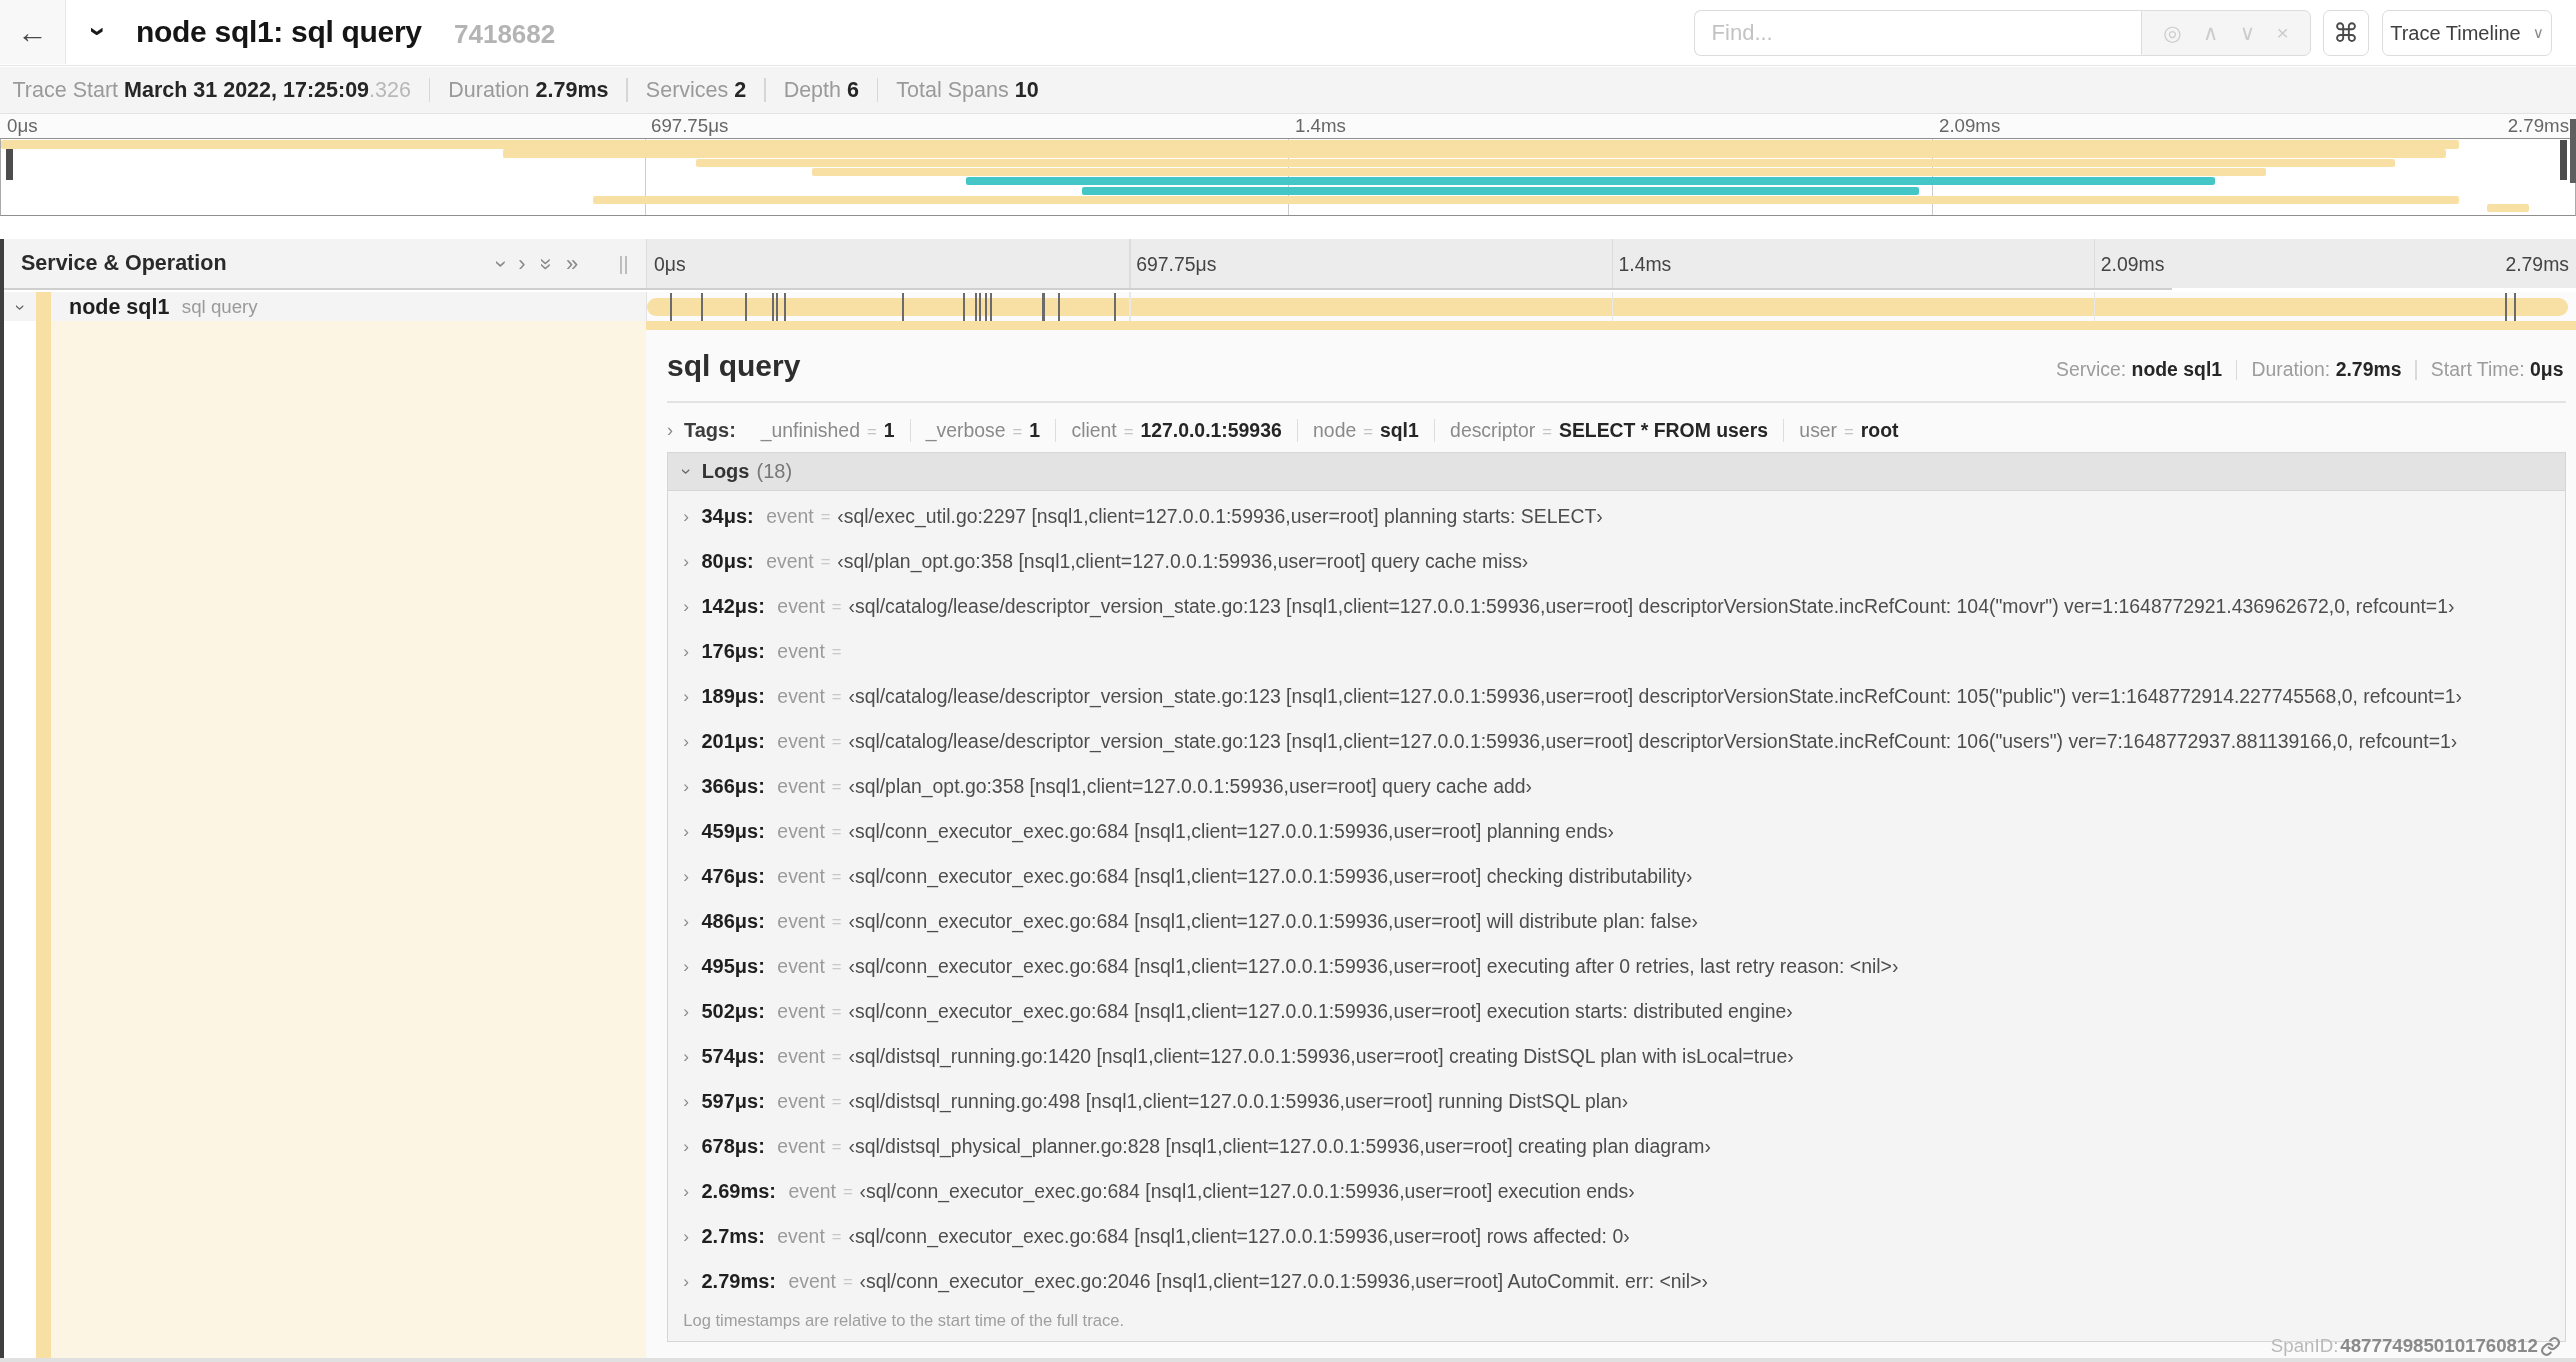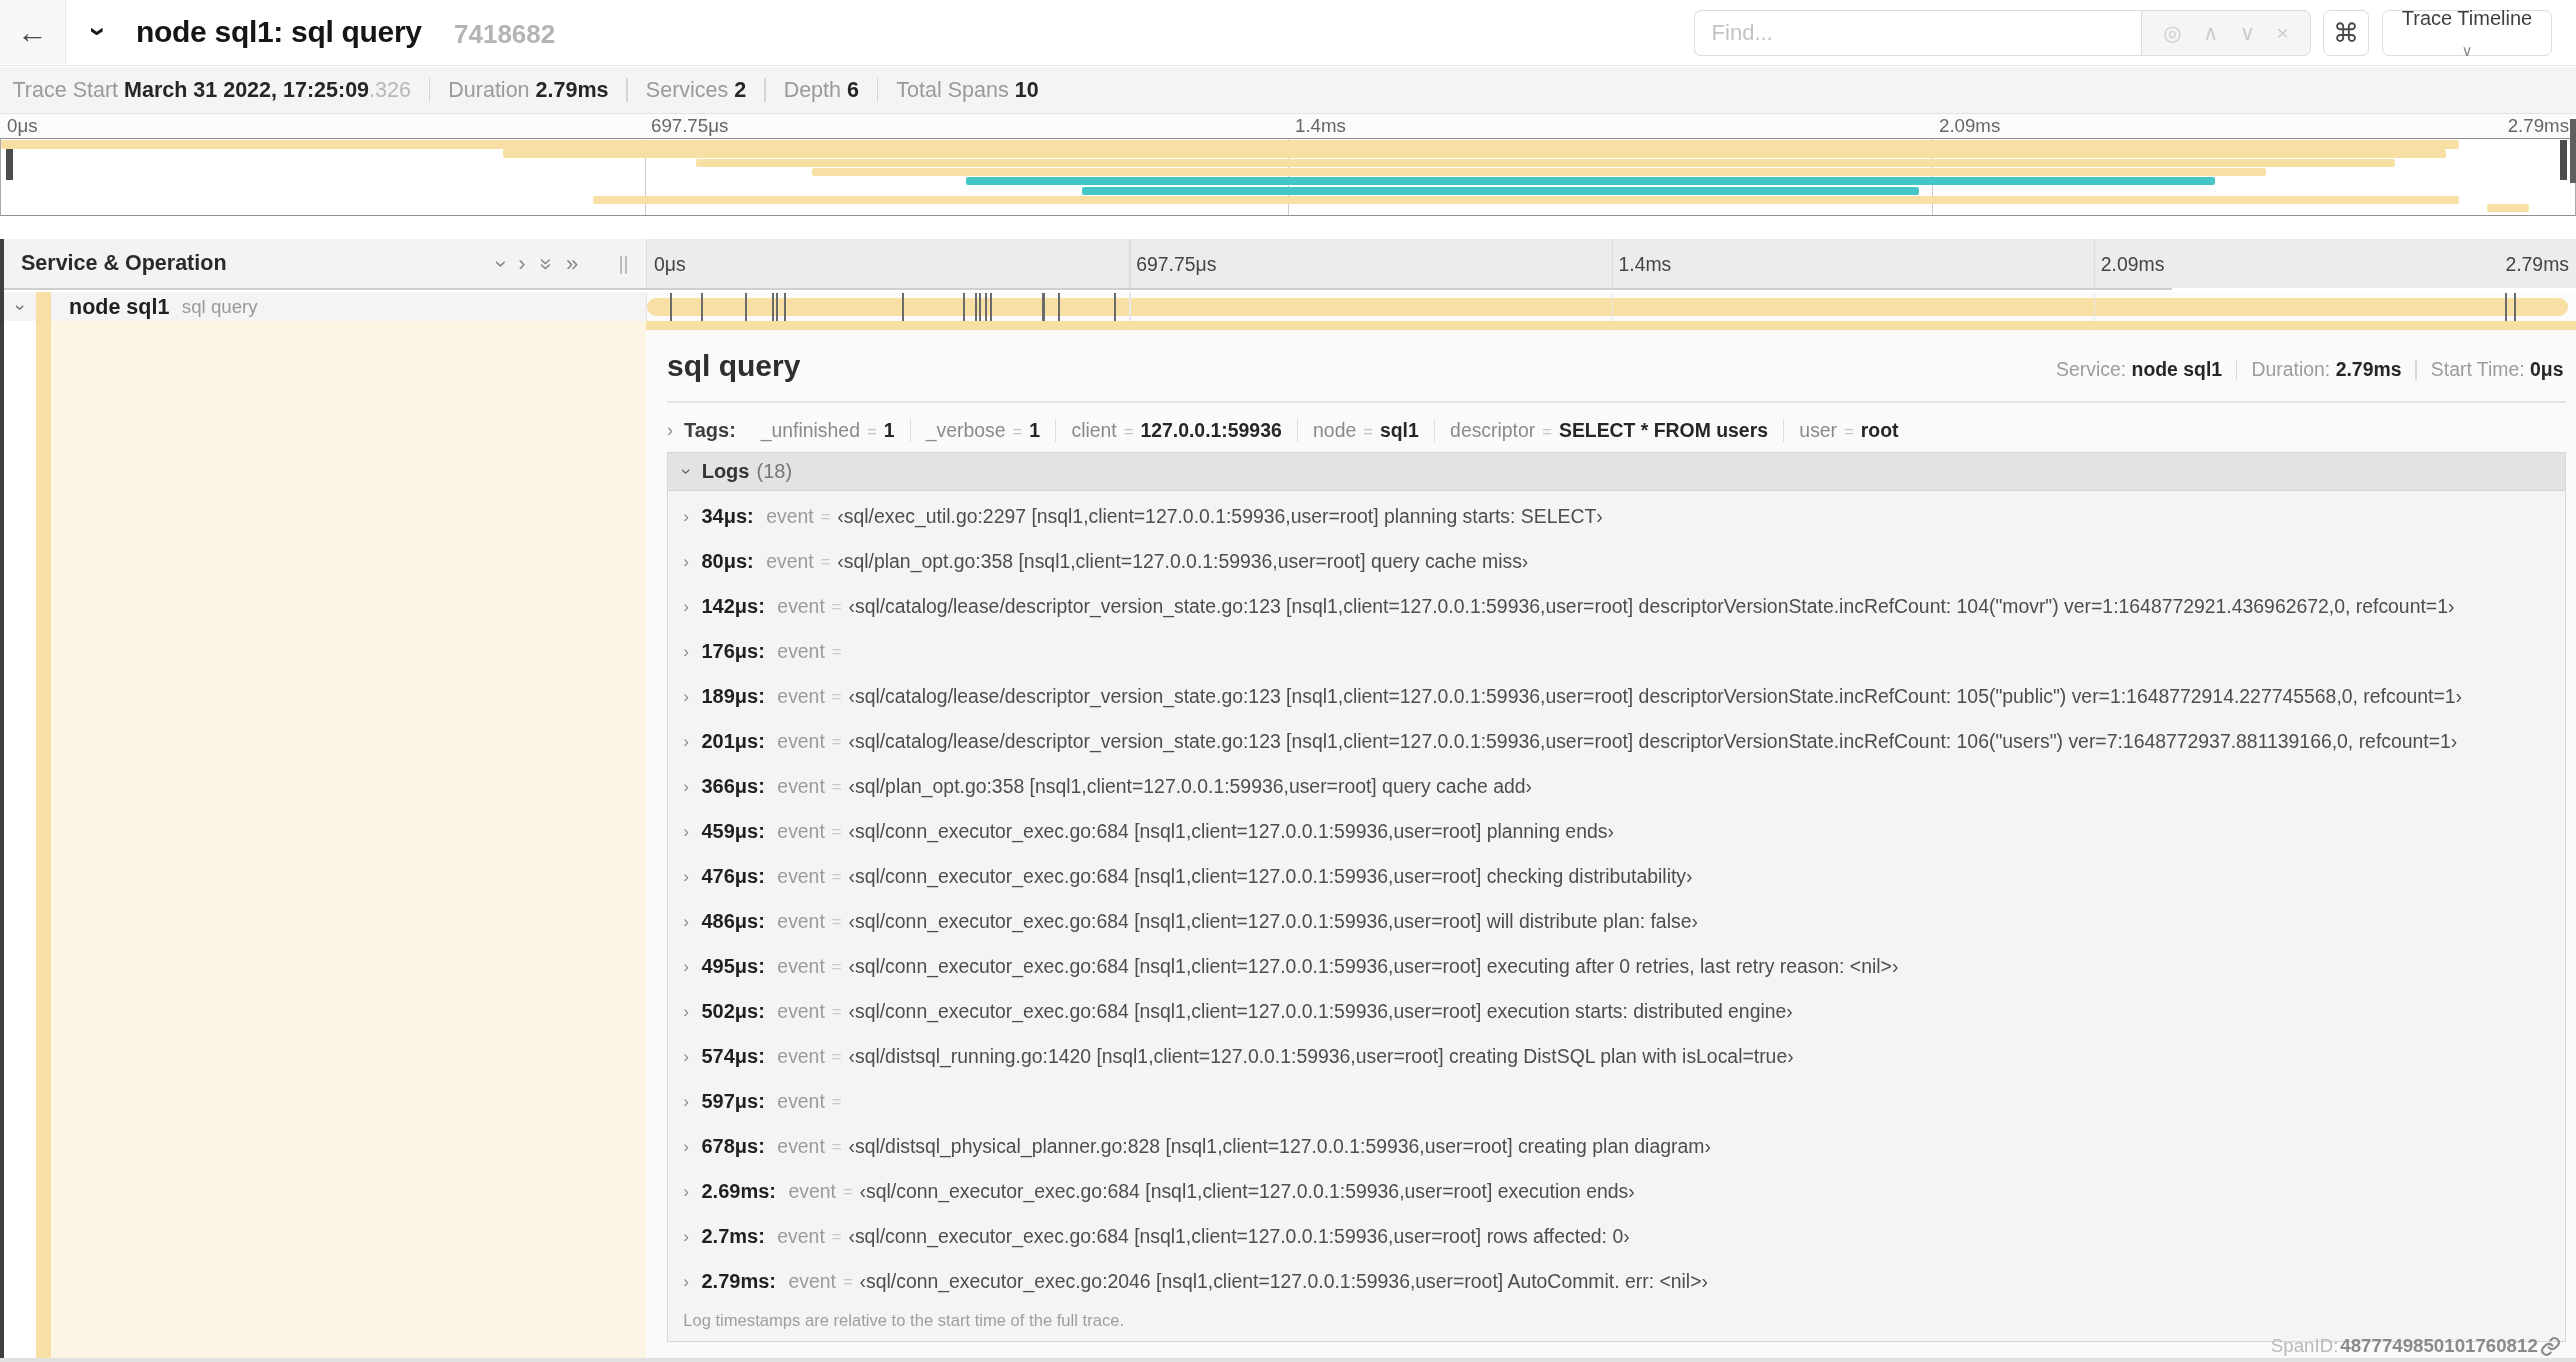--- a/index.html
+++ b/index.html
@@ -21,21 +21,21 @@
   #find-input { width:447px; height:46px; border:1.4px solid #dcdcdc; border-right:none;
     border-radius:7px 0 0 7px; padding:0 16.6px; font-size:22px; color:#444; background:#fff; outline:none; }
   #find-input::placeholder { color:#c3c3c3; }
   #find-actions { width:170px; height:46px; background:#f5f5f5; border:1.4px solid #dcdcdc;
     border-radius:0 7px 7px 0; display:flex; align-items:center; justify-content:space-evenly; }
   .fa-icon { font-size:21px; color:#cccccc; cursor:default; }
   #shortcut-btn { position:absolute; left:2323px; top:10.4px; width:46px; height:46px; background:#fff;
     border:1.4px solid #dcdcdc; border-radius:7px; font-size:26px; color:#4a4a4a; text-align:center; line-height:42px; cursor:pointer; }
   #view-btn { position:absolute; left:2382px; top:10.4px; width:170px; height:46px; background:#fff;
     border:1.4px solid #dcdcdc; border-radius:7px; display:flex; align-items:center; justify-content:center;
-    gap:12px; font-size:20px; color:#3f3f3f; cursor:pointer;flex-direction:column; }
+    gap:12px; font-size:20px; color:#3f3f3f; cursor:pointer; }
   #view-caret { font-size:15.2px; color:#8a8a8a; }
 
   
   #summary-bar { position:absolute; left:0; top:67px; width:2576px; height:47px; background:#f4f4f4;
     border-bottom:1.4px solid #e3e3e3; display:flex; align-items:center; padding-left:12.5px; }
   #summary-items { display:flex; align-items:center; }
   .s-item { font-size:21.5px; white-space:nowrap; }
   .s-label { color:#9a9a9a; }
   .s-value { color:#262626; font-weight:700; }
   .s-muted { color:#b8b8b8; }
@@ -402,20 +402,21 @@
           <span class="l-time">574μs:</span>
           <span class="l-key">event</span>
           <span class="l-eq">=</span>
           <span class="l-val">‹sql/distsql_running.go:1420 [nsql1,client=127.0.0.1:59936,user=root] creating DistSQL plan with isLocal=true›</span>
         </div>
         <div class="log-row">
           <span class="l-chev chev">›</span>
           <span class="l-time">597μs:</span>
           <span class="l-key">event</span>
           <span class="l-eq">=</span>
+          <span class="l-val">‹sql/distsql_running.go:498 [nsql1,client=127.0.0.1:59936,user=root] running DistSQL plan›</span>
         </div>
         <div class="log-row">
           <span class="l-chev chev">›</span>
           <span class="l-time">678μs:</span>
           <span class="l-key">event</span>
           <span class="l-eq">=</span>
           <span class="l-val">‹sql/distsql_physical_planner.go:828 [nsql1,client=127.0.0.1:59936,user=root] creating plan diagram›</span>
         </div>
         <div class="log-row">
           <span class="l-chev chev">›</span>

